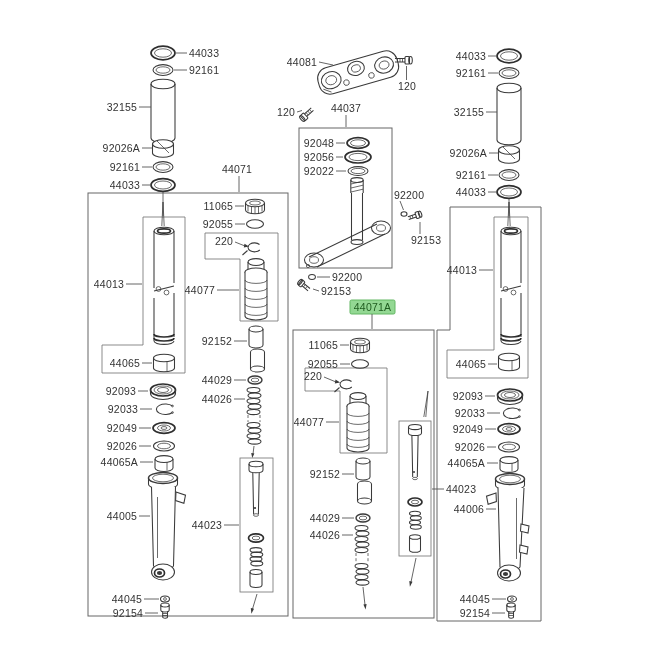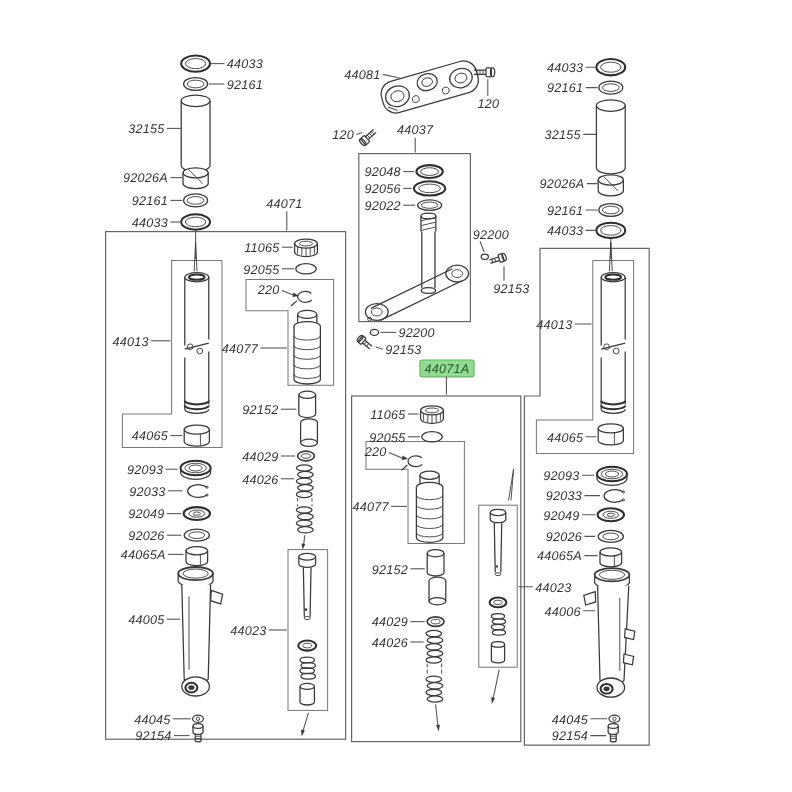--- a/index.html
+++ b/index.html
@@ -1,16 +1,16 @@
 <!DOCTYPE html>
 <html><head>
 <meta charset="utf-8">
 <style>
   html,body{margin:0;padding:0;background:#ffffff;}
-  #stage{position:relative;width:546px;height:660px;background:#ffffff;overflow:hidden;font-style:italic;}
+  #stage{position:relative;width:546px;height:660px;background:#ffffff;overflow:hidden;}
   svg{display:block;}
   .lbl{font-family:"Liberation Sans",sans-serif;font-size:10.5px;fill:#333;letter-spacing:.2px;}
   .hl-lbl{font-family:"Liberation Sans",sans-serif;font-size:10.5px;letter-spacing:.2px;}
   .ld{stroke:#555;stroke-width:.9;fill:none;}
   .box{stroke:#666;stroke-width:1;fill:none;}
   .ibox{stroke:#777;stroke-width:.85;fill:none;}
   .p{stroke:#3a3a3a;stroke-width:1.05;fill:#fff;}
   .pn{stroke:#3a3a3a;stroke-width:1.05;fill:none;}
   .pb{stroke:#2e2e2e;stroke-width:1.7;fill:none;}
   .pt{stroke:#3a3a3a;stroke-width:.75;fill:none;}

